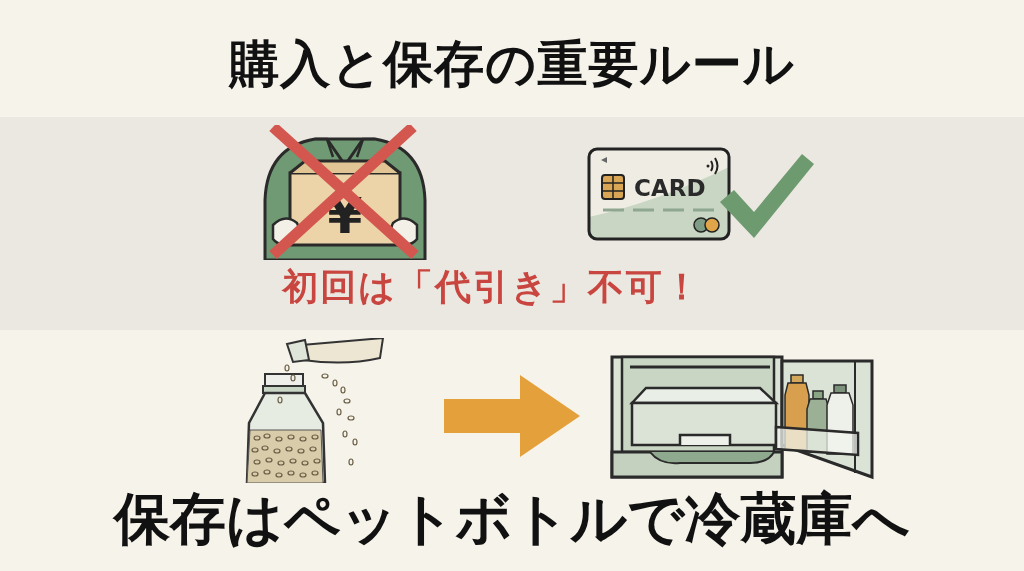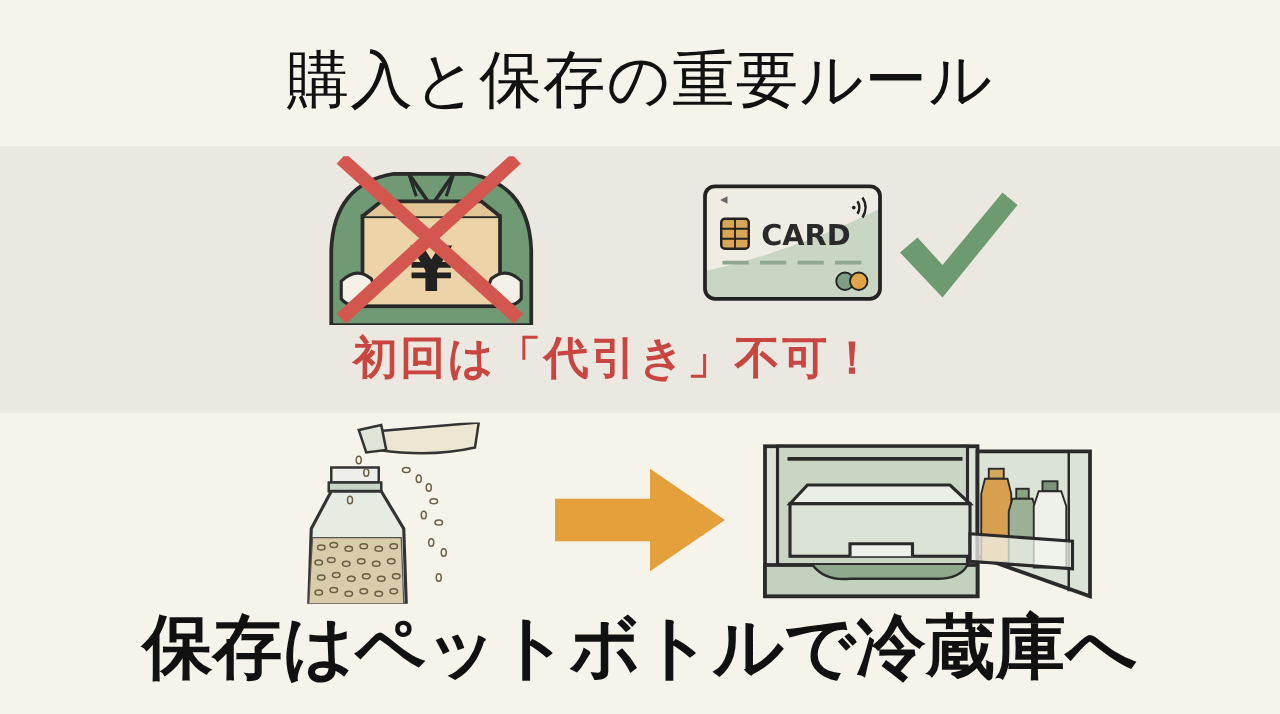--- a/index.html
+++ b/index.html
@@ -4,21 +4,21 @@
   <style>
     html, body { margin: 0; padding: 0; }
     body {
       width: 1024px; height: 571px; overflow: hidden;
       background: #f6f3ea;
       font-family: "DejaVu Sans", "Liberation Sans", sans-serif;
       position: relative;
     }
     .title {
       position: absolute; left: 0; top: 34px; width: 1024px;
-      text-align: center; font-size: 50px; font-weight: 400;
+      text-align: center; font-size: 50px; font-weight: 700;
       color: #111; letter-spacing: 1px; line-height: 60px;
     }
     .band {
       position: absolute; left: 0; top: 117px; width: 1024px; height: 213px;
       background: #ebe8e1;
     }
     .red-text {
       position: absolute; left: 0; top: 262px; width: 984px;
       text-align: center; font-size: 36px; font-weight: 900;
       color: #c8463f; letter-spacing: 2px; line-height: 50px;
@@ -53,21 +53,21 @@
     <text x="90" y="108" text-anchor="middle" font-size="50" font-weight="900" fill="#222" font-family="DejaVu Sans, sans-serif">¥</text>
 
     <path d="M18 100 Q30 88 42 98 Q48 110 36 118 Q24 122 18 114 Z" fill="#f3f0e8" stroke="#2a2a2a" stroke-width="2.5"></path>
     <path d="M162 100 Q150 88 138 98 Q132 110 144 118 Q156 122 162 114 Z" fill="#f3f0e8" stroke="#2a2a2a" stroke-width="2.5"></path>
 
     <line x1="18" y1="2" x2="160" y2="130" stroke="#d4574f" stroke-width="11" stroke-linecap="butt"></line>
     <line x1="158" y1="2" x2="18" y2="130" stroke="#d4574f" stroke-width="11" stroke-linecap="butt"></line>
   </svg>
 </div>
 
-<div class="illus" style="left:562px; top:147px;">
+<div class="illus" style="left:587px; top:147px;">
   <svg width="144" height="94" viewBox="0 0 144 94">
     <defs>
       <clipPath id="cardclip">
           <rect x="2" y="2" width="140" height="90" rx="8"></rect>
         </clipPath>
     </defs>
     <rect x="2" y="2" width="140" height="90" rx="8" fill="#efede3"></rect>
     <path d="M2 70 Q70 55 142 20 L142 92 L2 92 Z" fill="#c8d6c3" clip-path="url(#cardclip)"></path>
     <rect x="2" y="2" width="140" height="90" rx="8" fill="none" stroke="#222" stroke-width="3"></rect>
     <path d="M14 13 L20 10 L20 16 Z" fill="#666"></path>

